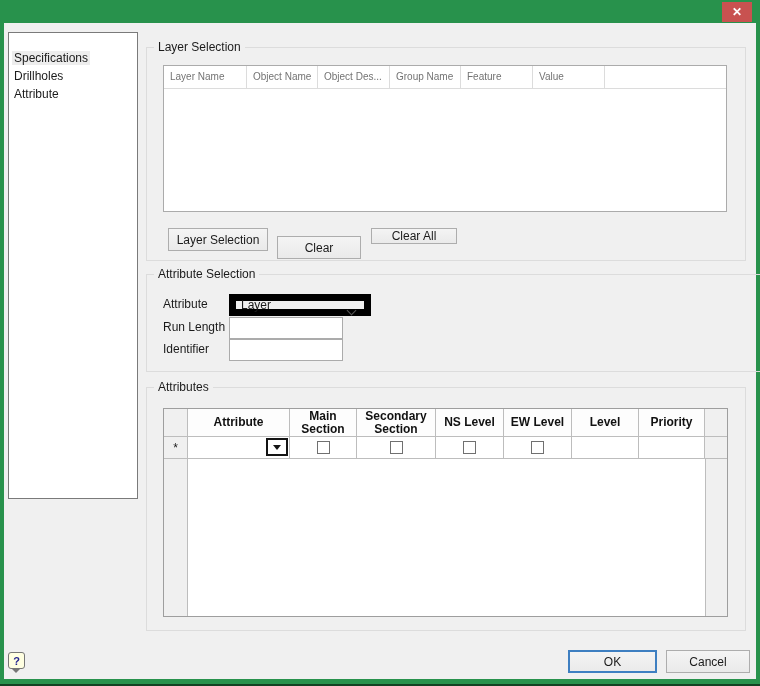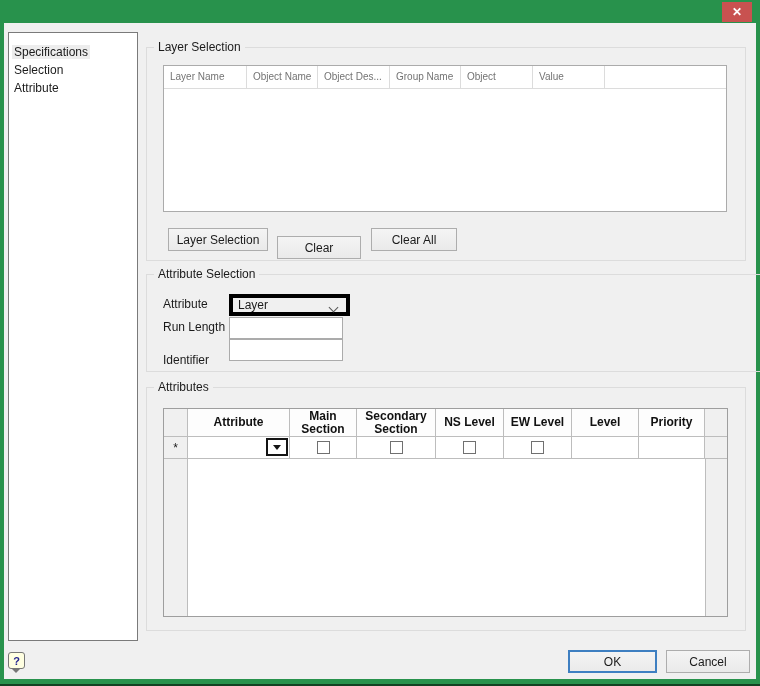--- a/index.html
+++ b/index.html
@@ -10,48 +10,48 @@
     font-family:"Liberation Sans", sans-serif;
     overflow:hidden;
   }
   .dialog::after {content:""; position:absolute; left:0; bottom:0; width:100%; height:2px; background:rgba(0,0,0,0.55);}
   .titlebar {position:absolute; left:0; top:0; width:100%; height:23px; display:flex; align-items:center; justify-content:center;}
   .title {font-size:14px; color:#1B1B1B;}
   .close-btn {position:absolute; left:722px; top:2px; width:30px; height:20px; background:#C85250; display:flex; align-items:center; justify-content:center;}
   .close-x {color:#FFFFFF; font-size:12px; font-weight:bold; line-height:1;}
   .content {position:absolute; left:4px; top:23px; width:752px; height:656px; background:#F0F0F0;}
 
-  .listbox {position:absolute; left:8px; top:32px; width:130px; height:609px; background:#FFFFFF; border:1px solid #7A7A7A; padding-top:10px;}
+  .listbox {position:absolute; left:8px; top:32px; width:130px; height:467px; background:#FFFFFF; border:1px solid #7A7A7A; padding-top:16px;}
   .lb-item {height:18px; line-height:18px; font-size:12px; color:#1B1B1B; padding-left:3px; white-space:nowrap;}
   .lb-item span {padding:0 2px;}
   .lb-item.selected span {background:#EDEDED;}
 
   .groupbox {position:absolute; border:1px solid #DCDCDC;}
   .gb-label {position:absolute; top:-8px; left:7px; background:#F0F0F0; padding:0 4px; font-size:12px; line-height:14px; color:#1B1B1B; white-space:nowrap;}
   .gb-layer   {left:146px; top:47px;  width:600px; height:214px;}
   .gb-attrsel {left:146px; top:274px; width:660px; height:98px;}
   .gb-attrs   {left:146px; top:387px; width:600px; height:244px;}
 
   .lv {position:absolute; left:163px; top:65px; width:564px; height:147px; background:#FFFFFF; border:1px solid #ABABAB; display:flex; flex-direction:column;}
   .lv-header {display:flex; height:23px; flex:none; border-bottom:1px solid #DCDCDC;}
   .lv-hcell {border-right:1px solid #DCDCDC; font-size:10px; line-height:22px; padding-left:6px; color:#737373; white-space:nowrap; overflow:hidden;}
   .lvc0{width:83px}.lvc1{width:71px}.lvc2{width:72px}.lvc3{width:71px}.lvc4{width:72px}.lvc5{width:72px}
   .lv-fill {flex:1; border-right:none;}
   .lv-body {flex:1; background:#FFFFFF;}
 
   .btn {position:absolute; background:linear-gradient(#F4F4F4,#EAEAEA); border:1px solid #ADADAD; font-size:12px; color:#1B1B1B; display:flex; align-items:center; justify-content:center; white-space:nowrap;}
   .b-layersel {left:168px; top:228px; width:100px; height:23px;}
   .b-clear    {left:277px; top:236px; width:84px;  height:23px;}
-  .b-clearall {left:371px; top:228px; width:86px;  height:23px;}
+  .b-clearall {left:371px; top:228px; width:86px;  height:16px;}
 
   .flabel {position:absolute; font-size:12px; line-height:14px; color:#1B1B1B; white-space:nowrap;}
   .l-attr {left:163px; top:297px;}
   .l-run  {left:163px; top:320px;}
-  .l-id   {left:163px; top:342px;margin-top:11px;}
-  .combo {position:absolute; left:229px; top:294px; width:121px; height:22px; background:#F0F0F0; border:4px solid #000000; display:flex; align-items:center;}
+  .l-id   {left:163px; top:342px;}
+  .combo {position:absolute; left:229px; top:294px; width:142px; height:22px; background:#F0F0F0; border:7px solid #000000; display:flex; align-items:center;}
   .combo-val {font-size:12px; color:#1B1B1B; padding-left:5px;}
   .chev {position:absolute; right:9px; top:6px; width:7px; height:7px; border-right:1px solid #565656; border-bottom:1px solid #565656; transform:rotate(45deg);}
   .txt {position:absolute; border:1px solid #ABABAB; background:#FFFFFF; font-family:inherit; font-size:12px; padding:0 4px; outline:none;}
   .t-run {left:229px; top:317px; width:114px; height:22px;}
   .t-id  {left:229px; top:339px; width:114px; height:22px;}
 
   .grid {position:absolute; left:163px; top:408px; width:565px; height:209px; background:#FFFFFF; border:1px solid #9E9E9E; display:flex; flex-direction:column;}
   .g-row {display:flex; flex:none;}
   .g-head {height:28px;}
   .g-new  {height:22px;}
@@ -84,37 +84,37 @@
     <span class="close-x">✕</span>
   </div>
 
   <div class="content"></div>
 
   <div class="listbox">
     <div class="lb-item selected">
       <span>Specifications</span>
     </div>
     <div class="lb-item">
-      <span>Selection</span>
+      <span>Drillholes</span>
     </div>
     <div class="lb-item">
       <span>Attribute</span>
     </div>
   </div>
 
   <div class="groupbox gb-layer">
     <span class="gb-label">Layer Selection</span>
   </div>
   <div class="lv">
     <div class="lv-header">
       <div class="lv-hcell lvc0">Layer Name</div>
       <div class="lv-hcell lvc1">Object Name</div>
       <div class="lv-hcell lvc2">Object Des...</div>
       <div class="lv-hcell lvc3">Group Name</div>
-      <div class="lv-hcell lvc4">Object</div>
+      <div class="lv-hcell lvc4">Feature</div>
       <div class="lv-hcell lvc5">Value</div>
       <div class="lv-hcell lv-fill"></div>
     </div>
     <div class="lv-body"></div>
   </div>
   <div class="btn b-layersel">Layer Selection</div>
   <div class="btn b-clear">Clear</div>
   <div class="btn b-clearall">Clear All</div>
 
   <div class="groupbox gb-attrsel">

